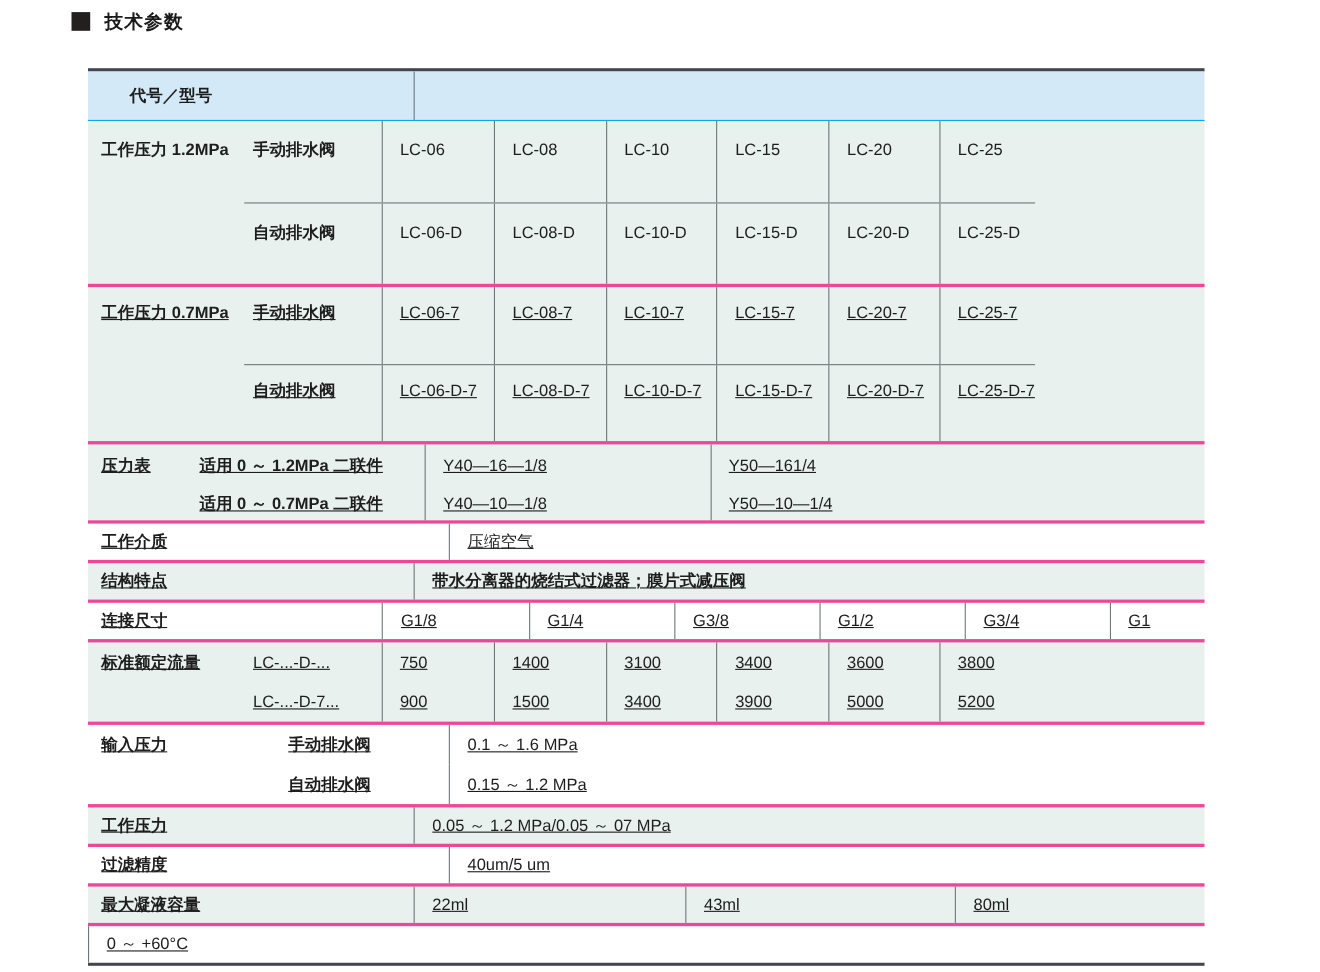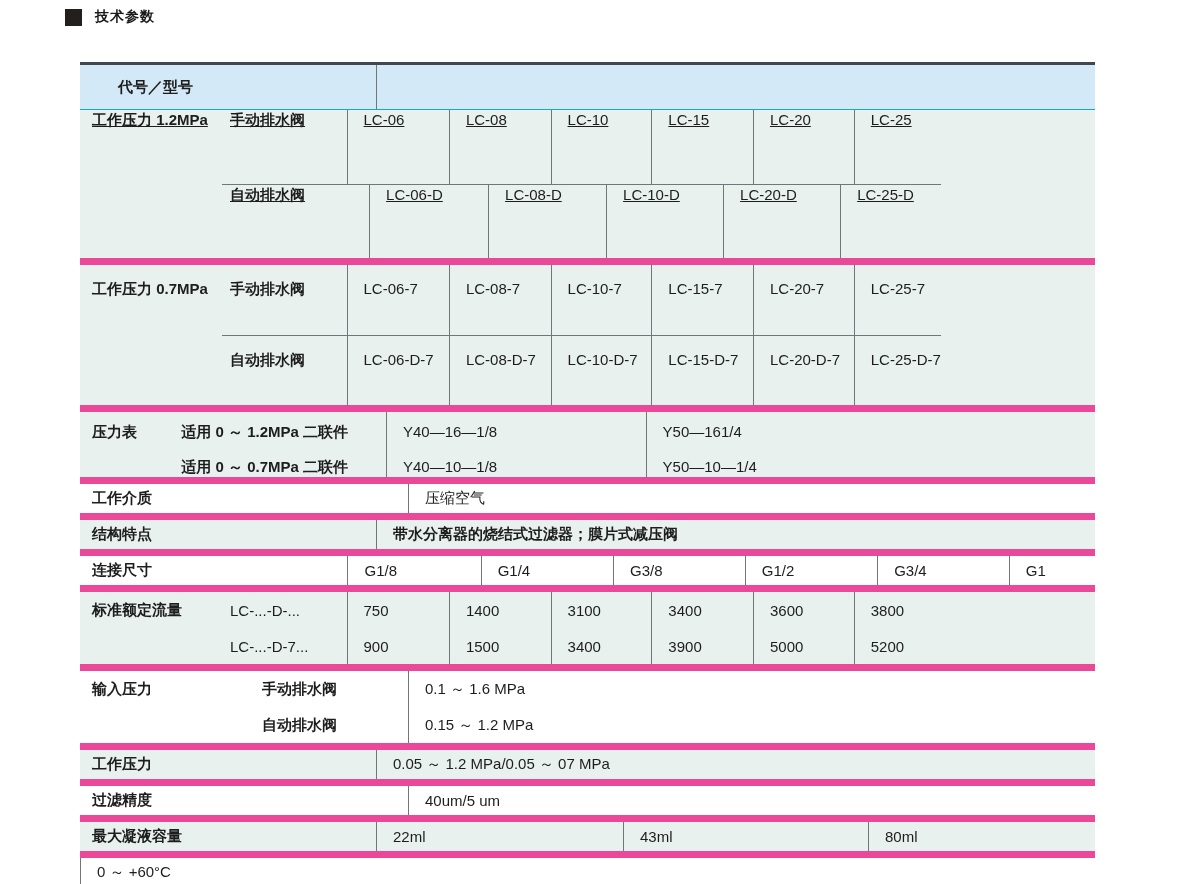--- a/index.html
+++ b/index.html
@@ -2,31 +2,31 @@
 <html><head>
 <meta charset="utf-8">
 <style>
   html,body{margin:0;padding:0;background:#ffffff;}
   body{width:1200px;height:884px;position:relative;overflow:hidden;
        font-family:"Liberation Sans","DejaVu Sans",sans-serif;color:#1d1d1d;}
   *{box-sizing:border-box;}
 
   
   .sec-title{position:absolute;left:65px;top:8px;display:flex;align-items:center;
-             font-size:14px;font-weight:bold;letter-spacing:1px;color:#1a1a1a;}
+             font-size:17px;font-weight:bold;letter-spacing:1px;color:#1a1a1a;}
   .sec-sq{width:17px;height:17px;background:#241f1f;display:inline-block;margin-right:13px;}
 
   
   .tbl{position:absolute;left:80px;top:62px;width:1015px;
        border-top:3px solid #40484e;border-bottom:3px solid #40484e;
        font-size:15px;}
 
   .pale{background:#e9f1ef;}
   .white{background:#ffffff;gap:32px;}
-  .bt{border-top:7px solid #ec4899;}
+  .bt{border-top:3px solid #ec4899;text-decoration:underline;}
 
   
   .hdr{display:flex;height:45px;background:#d3e9f7;border-bottom:1px solid #0ea5e9;}
   .hdr-label{width:296px;padding-left:38px;display:flex;align-items:center;font-weight:bold;}
   .hdr-rest{flex:1;border-left:1px solid #70777b;}
 
   
   .band{display:flex;}
   .band-right{display:flex;flex-direction:column;width:719px;}
   .band-right .subrow + .subrow{border-top:1px solid #70777b;}
@@ -37,21 +37,21 @@
   .g1{width:247px;}.g2{width:472px;}
   .c1{width:247px;}.c2{width:245px;}.c3{width:227px;}
   .bl{border-left:1px solid #70777b;}
   .bold{font-weight:bold;}
 
   
   .mlabel{width:142px;padding-left:12px;font-weight:bold;line-height:20px;}
   .mband{flex-direction:row;}
   .rowA74{height:74px;}
   .rowA70{height:70px;}
-  .ptA{line-height:20px;text-decoration:underline;}
+  .ptA{padding-top:17px;line-height:20px;}
   .ptB{padding-top:14px;line-height:20px;}
   .subrow .cell{padding-left:16px;}
   .subrow .w-sub{padding-left:8px;}
 
   
   .gband{height:72px;}
   .g-main{width:106px;padding-left:12px;}
   .g-sub{width:190px;}
   .twoline{padding-top:2px;}
   .gl{height:35px;line-height:35px;}
@@ -98,20 +98,21 @@
         <div class="cell v3 bl ptA">LC-10</div>
         <div class="cell v4 bl ptA">LC-15</div>
         <div class="cell v5 bl ptA">LC-20</div>
         <div class="cell v6 bl ptA">LC-25</div>
       </div>
       <div class="subrow rowA74">
         <div class="w-sub ptA bold">自动排水阀</div>
         <div class="cell v1 bl ptA">LC-06-D</div>
         <div class="cell v2 bl ptA">LC-08-D</div>
         <div class="cell v3 bl ptA">LC-10-D</div>
+        <div class="cell v4 bl ptA">LC-15-D</div>
         <div class="cell v5 bl ptA">LC-20-D</div>
         <div class="cell v6 bl ptA">LC-25-D</div>
       </div>
     </div>
   </div>
 
   <div class="band mband pale bt">
     <div class="mlabel ptB">工作压力 0.7MPa</div>
     <div class="band-right">
       <div class="subrow rowA70">

